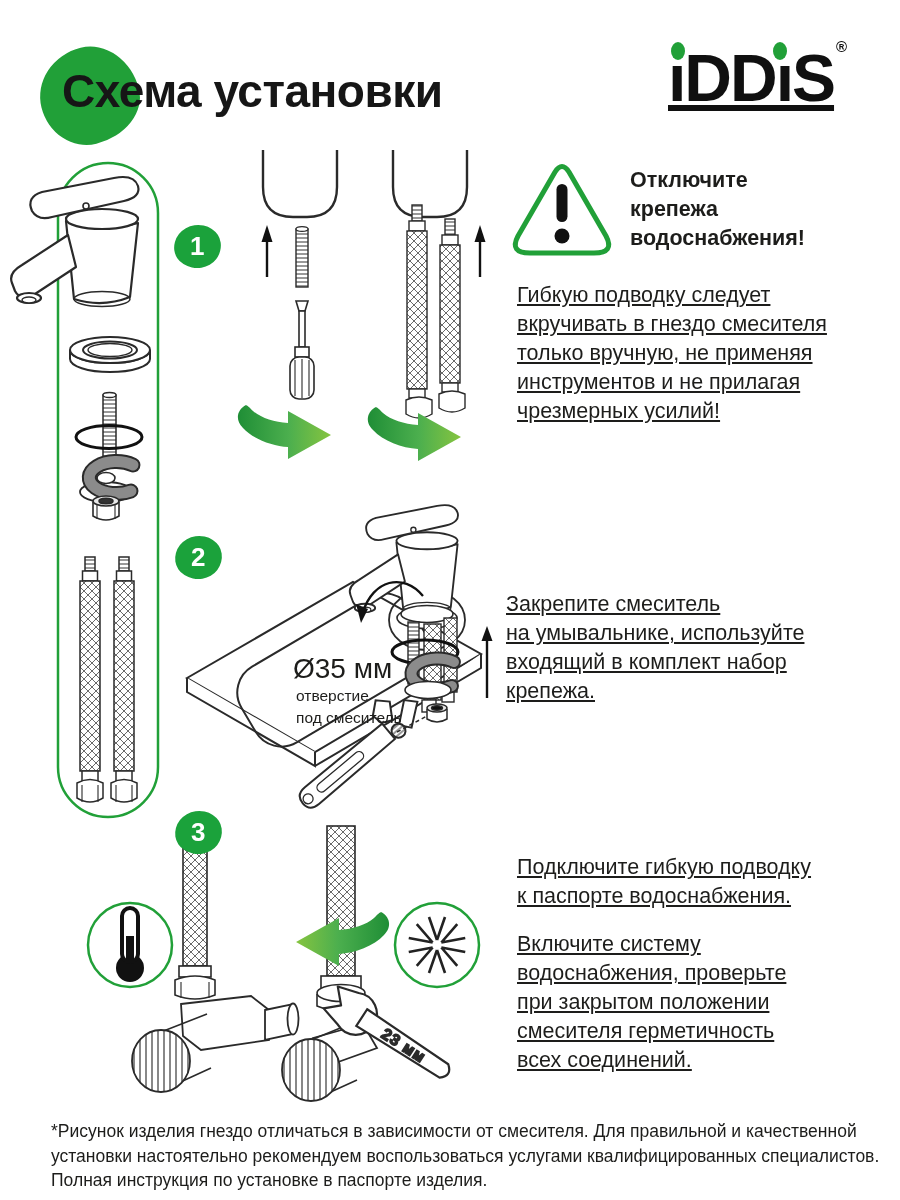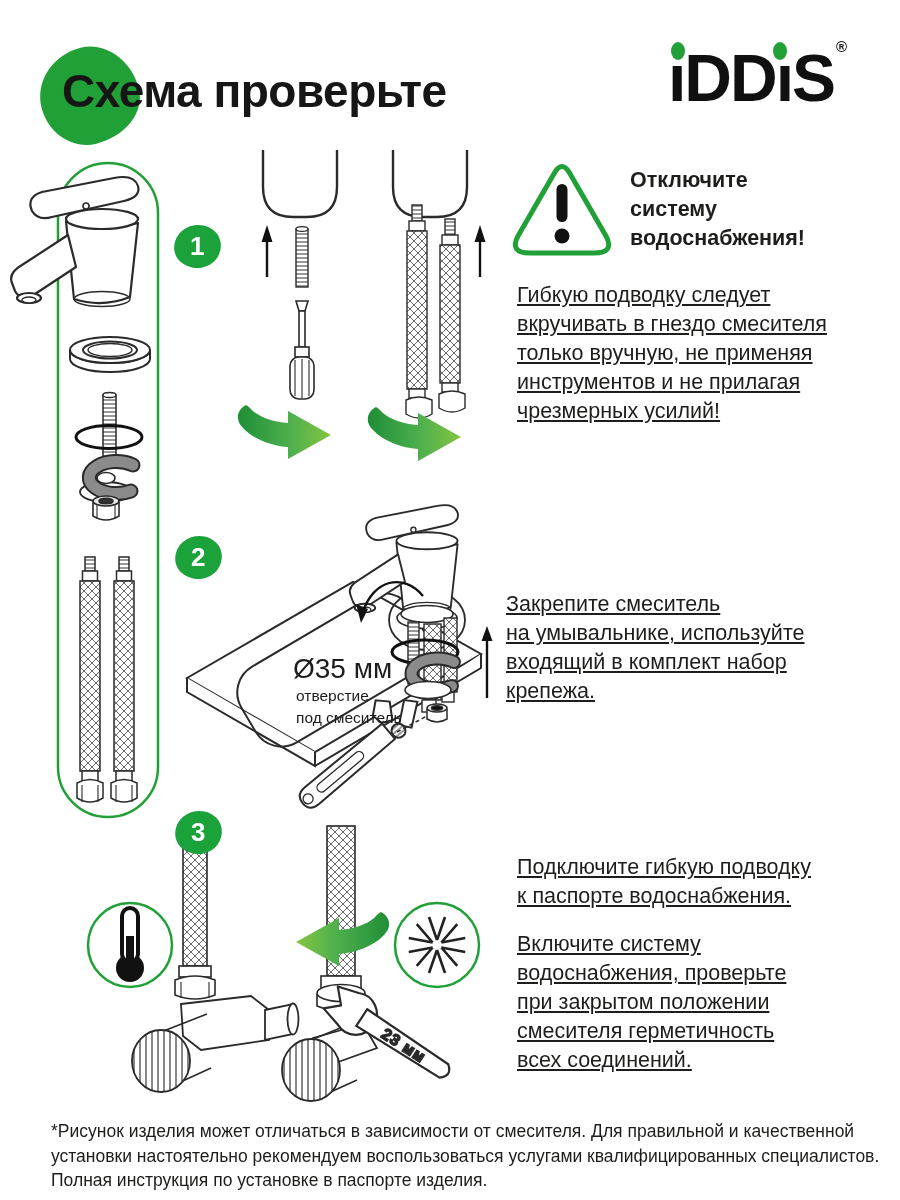--- a/index.html
+++ b/index.html
@@ -2,21 +2,21 @@
 <html><head>
 <meta charset="utf-8">
 <style>
   html,body{margin:0;padding:0;background:#fff;width:900px;height:1200px;overflow:hidden;
     font-family:"Liberation Sans",sans-serif;color:#1d1d1b;}
   .abs{position:absolute;}
   .blob{position:absolute;left:40px;top:47px;width:99px;height:97px;background:#21a038;
     border-radius:53% 47% 55% 45% / 50% 56% 44% 50%;transform:rotate(-14deg);}
   .title{position:absolute;left:62px;top:64px;font-size:46px;font-weight:bold;color:#161616;letter-spacing:-0.5px;}
   .logo{position:absolute;left:668px;top:40px;width:190px;height:80px;}
-  .logo-text{font-weight:bold;font-size:66px;letter-spacing:-2px;color:#101010;line-height:76px;}
+  .logo-text{font-weight:bold;font-size:66px;letter-spacing:-2px;color:#101010;line-height:76px;text-decoration:underline;}
   .logo-dot{position:absolute;width:14px;height:18px;background:#21a038;border-radius:50%;top:2px;}
   .dot1{left:3px;} .dot2{left:105px;}
   .logo-reg{position:absolute;left:168px;top:-2px;font-size:15px;font-weight:bold;color:#101010;}
   .badge{position:absolute;width:47px;height:43px;background:#1ba23b;border-radius:50% 50% 48% 52%/52% 48% 52% 48%;
     transform:rotate(-8deg);display:flex;align-items:center;justify-content:center;}
   .badge span{color:#fff;font-weight:bold;font-size:26px;transform:rotate(8deg);}
   .para{position:absolute;font-size:21.5px;line-height:29px;white-space:pre-line;text-decoration:underline;}
   .warn-head{position:absolute;font-size:21.5px;line-height:29px;font-weight:bold;white-space:pre-line;}
   .footer{position:absolute;left:51px;top:1119px;font-size:17.5px;line-height:24.5px;white-space:pre-line;}
   svg{overflow:visible;}
@@ -57,21 +57,21 @@
       <ellipse cx="27" cy="127" rx="12" ry="5"></ellipse>
       <ellipse cx="27" cy="129" rx="7" ry="3" stroke-width="1.4"></ellipse>
       <ellipse cx="100" cy="48" rx="36" ry="10"></ellipse>
       <path d="M30,40 Q24,26 40,21 L112,7 Q132,3 136,15 Q139,26 122,30 L50,46 Q36,50 30,40 Z"></path>
       <circle cx="84" cy="35" r="3" fill="#fff" stroke-width="1.6"></circle>
     </g>
   </defs>
 </svg>
 
 <div class="blob"></div>
-<div class="title">Схема проверьте</div>
+<div class="title">Схема установки</div>
 <div class="logo">
   <span class="logo-text">ıDDıS</span>
   <span class="logo-dot dot1"></span>
   <span class="logo-dot dot2"></span>
   <span class="logo-reg">®</span>
 </div>
 
 <svg class="abs" style="left:0;top:155px" width="180" height="685" viewBox="0 0 180 685">
   <rect x="58" y="8" width="100" height="654" rx="50" fill="none" stroke="#21a038" stroke-width="2.5"></rect>
   <use href="#faucet-shape" transform="translate(2,16)"></use>
@@ -159,21 +159,21 @@
     <path d="M10,6 C2,10 -2,20 7,29 C17,40 36,47 52,48 L52,60 L95,36 L52,12 L52,24 C38,23 25,19 17,12 C13,8 12,7 10,6 Z" fill="url(#greenGradR)"></path>
   </g>
 </svg>
 
 <svg class="abs" style="left:506px;top:160px" width="112" height="100" viewBox="0 0 112 100">
   <path d="M49,12 Q56,1 63,12 L100,76 Q109,93 88,93 L24,93 Q3,93 12,76 Z" fill="#fff" stroke="#21a038" stroke-width="5" stroke-linejoin="round"></path>
   <rect x="50.5" y="24" width="11" height="38" rx="5.5" fill="#111"></rect>
   <circle cx="56" cy="76" r="7.5" fill="#111"></circle>
 </svg>
 <div class="warn-head" style="left:630px;top:166px;width:240px">Отключите
-систему
+крепежа
 водоснабжения!</div>
 <div class="para" style="left:517px;top:281px;width:360px">Гибкую подводку следует
 вкручивать в гнездо смесителя
 только вручную, не применяя
 инструментов и не прилагая
 чрезмерных усилий!</div>
 
 <svg class="abs" style="left:165px;top:490px" width="340" height="322" viewBox="0 0 340 322">
   <g fill="#fff" stroke="#2a2a2a" stroke-width="2">
     <polygon points="22,188 188,92 316,164 150,262"></polygon>
@@ -290,15 +290,15 @@
 входящий в комплект набор
 крепежа.</div>
 <div class="para" style="left:517px;top:853px;width:370px">Подключите гибкую подводку
 к паспорте водоснабжения.</div>
 <div class="para" style="left:517px;top:930px;width:370px">Включите систему
 водоснабжения, проверьте
 при закрытом положении
 смесителя герметичность
 всех соединений.</div>
 
-<div class="footer">*Рисунок изделия может отличаться в зависимости от смесителя. Для правильной и качественной
+<div class="footer">*Рисунок изделия гнездо отличаться в зависимости от смесителя. Для правильной и качественной
 установки настоятельно рекомендуем воспользоваться услугами квалифицированных специалистов.
 Полная инструкция по установке в паспорте изделия.</div>
 
 </body></html>

